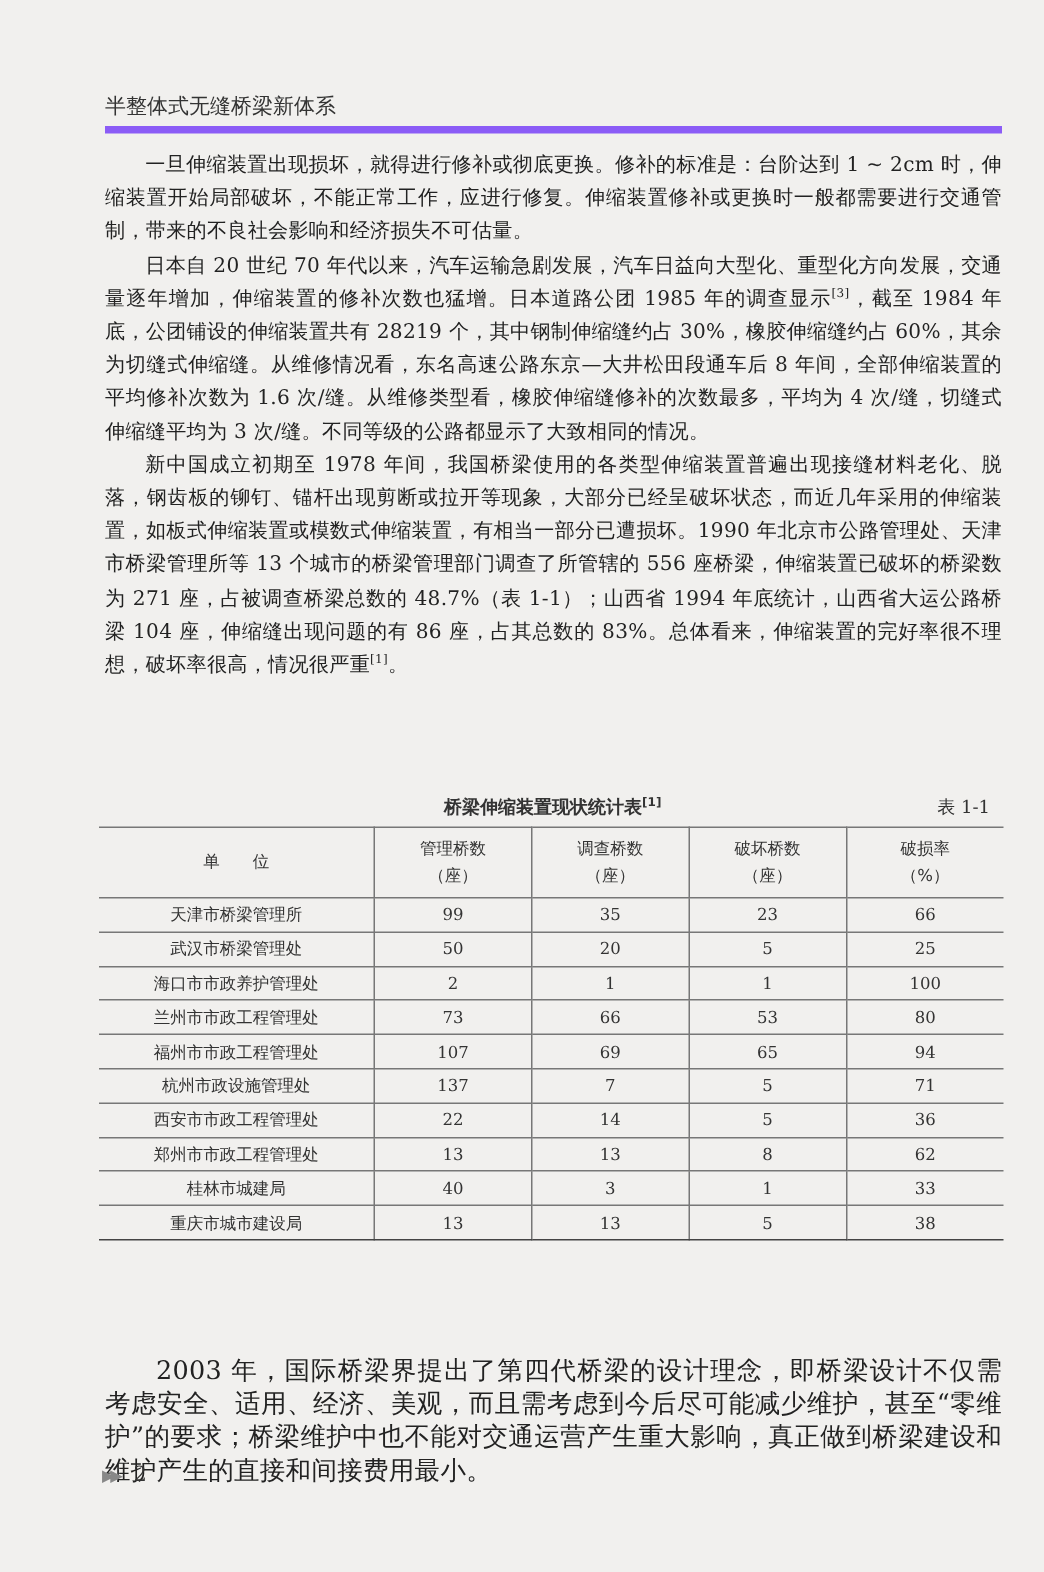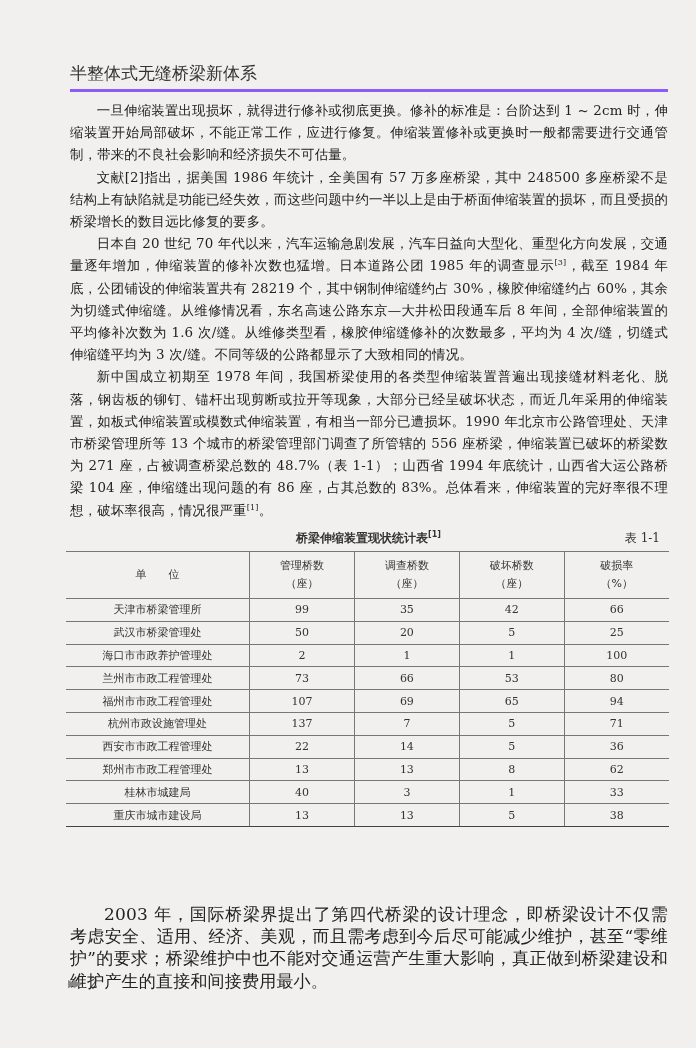--- a/index.html
+++ b/index.html
@@ -5,24 +5,24 @@
   html, body { margin: 0; padding: 0; }
   body {
     width: 696px; height: 1048px; overflow: hidden;
     background: #f1f0ee;
     font-family: "DejaVu Serif", "Liberation Serif", serif;
     color: #222;
     position: relative;
   }
   .header {
     position: absolute; left: 70px; top: 62px; width: 598px;
-    border-bottom: 3px solid #8b5cf6;
+    border-bottom: 5px solid #8b5cf6;
     padding-bottom: 4px;
     font-family: "DejaVu Sans", "Liberation Sans", sans-serif;
-    font-size: 17px; color: #333;
+    font-size: 14px; color: #333;
   }
   .body-text {
     position: absolute; left: 70px; top: 100px; width: 598px;
     font-size: 13.4px; line-height: 22.2px; letter-spacing: 0.2px;
   }
   .body-text p { margin: 0; text-indent: 2em; text-align: justify; }
   sup { font-size: 8px; vertical-align: 5px; line-height: 0; }
   .table-caption {
     position: absolute; left: 84px; top: 530px; width: 582px; height: 20px;
     font-family: "DejaVu Sans", "Liberation Sans", sans-serif;
@@ -57,21 +57,20 @@
 </style>
 </head>
 <body>
 
 <div class="header">
   <span>半整体式无缝桥梁新体系</span>
 </div>
 
 <div class="body-text">
   <p>一旦伸缩装置出现损坏，就得进行修补或彻底更换。修补的标准是：台阶达到 1 ~ 2cm 时，伸缩装置开始局部破坏，不能正常工作，应进行修复。伸缩装置修补或更换时一般都需要进行交通管制，带来的不良社会影响和经济损失不可估量。</p>
-  <p>文献[2]指出，据美国 1986 年统计，全美国有 57 万多座桥梁，其中 248500 多座桥梁不是结构上有缺陷就是功能已经失效，而这些问题中约一半以上是由于桥面伸缩装置的损坏，而且受损的桥梁增长的数目远比修复的要多。</p>
   <p><span>日本自 20 世纪 70 年代以来，汽车运输急剧发展，汽车日益向大型化、重型化方向发展，交通量逐年增加，伸缩装置的修补次数也猛增。日本道路公团 1985 年的调查显示</span><sup>[3]</sup><span>，截至 1984 年底，公团铺设的伸缩装置共有 28219 个，其中钢制伸缩缝约占 30%，橡胶伸缩缝约占 60%，其余为切缝式伸缩缝。从维修情况看，东名高速公路东京—大井松田段通车后 8 年间，全部伸缩装置的平均修补次数为 1.6 次/缝。从维修类型看，橡胶伸缩缝修补的次数最多，平均为 4 次/缝，切缝式伸缩缝平均为 3 次/缝。不同等级的公路都显示了大致相同的情况。</span></p>
   <p><span>新中国成立初期至 1978 年间，我国桥梁使用的各类型伸缩装置普遍出现接缝材料老化、脱落，钢齿板的铆钉、锚杆出现剪断或拉开等现象，大部分已经呈破坏状态，而近几年采用的伸缩装置，如板式伸缩装置或模数式伸缩装置，有相当一部分已遭损坏。1990 年北京市公路管理处、天津市桥梁管理所等 13 个城市的桥梁管理部门调查了所管辖的 556 座桥梁，伸缩装置已破坏的桥梁数为 271 座，占被调查桥梁总数的 48.7%（表 1-1）；山西省 1994 年底统计，山西省大运公路桥梁 104 座，伸缩缝出现问题的有 86 座，占其总数的 83%。总体看来，伸缩装置的完好率很不理想，破坏率很高，情况很严重</span><sup>[1]</sup><span>。</span></p>
 </div>
 
 <div class="table-caption">
   <div class="title"><span>桥梁伸缩装置现状统计表</span><sup>[1]</sup></div>
   <div class="number">表 1-1</div>
 </div>
 
 <table class="stats">
@@ -101,21 +100,21 @@
           <div>破损率</div>
           <div>（%）</div>
         </th>
     </tr>
   </thead>
   <tbody id="table-body">
       <tr>
         <td class="unit">天津市桥梁管理所</td>
         <td>99</td>
         <td>35</td>
-        <td>42</td>
+        <td>23</td>
         <td>66</td>
       </tr>
       <tr>
         <td class="unit">武汉市桥梁管理处</td>
         <td>50</td>
         <td>20</td>
         <td>5</td>
         <td>25</td>
       </tr>
       <tr>

